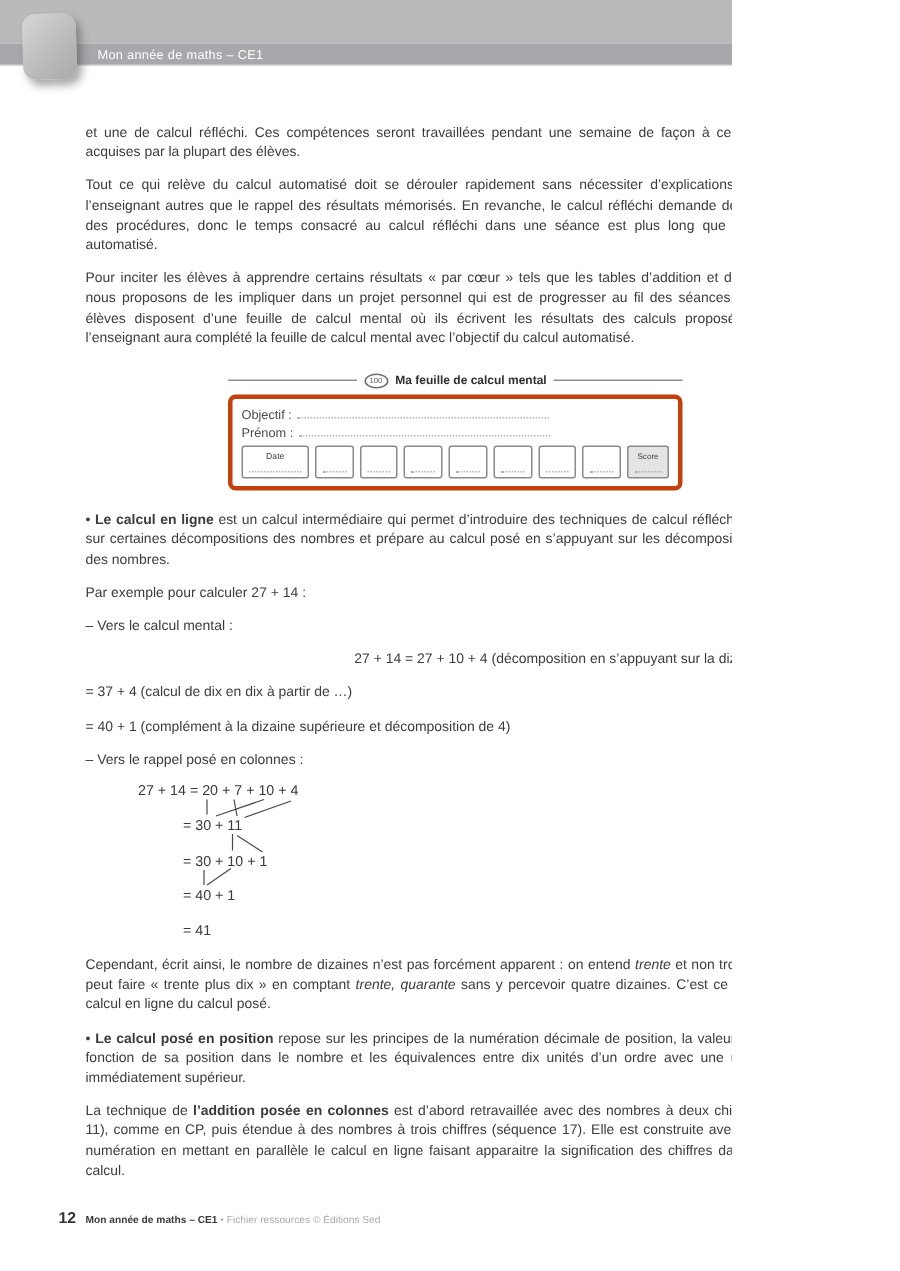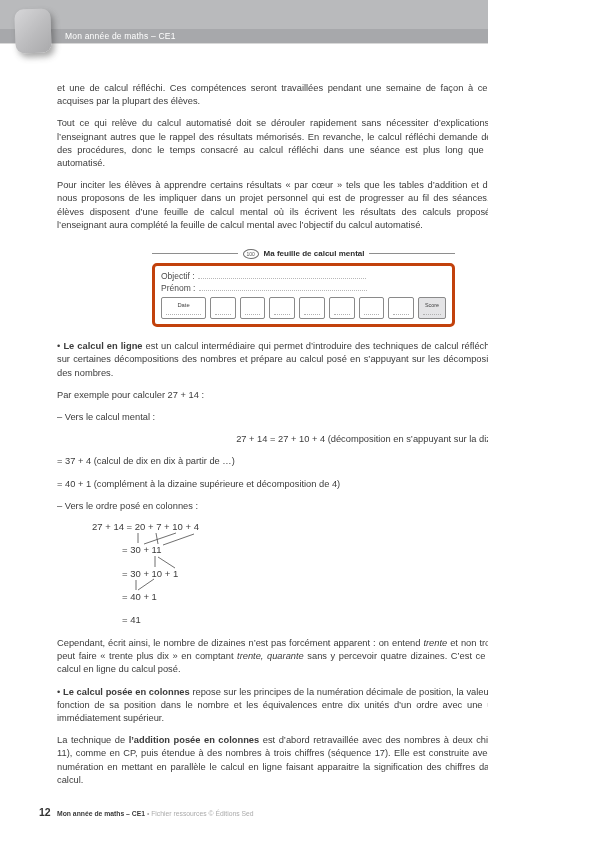--- a/index.html
+++ b/index.html
@@ -130,41 +130,41 @@
 
     <p><span>•</span> <span class="b">Le calcul en ligne</span><span> est un calcul intermédiaire qui permet d’introduire des techniques de calcul réfléchi en s’appuyant sur certaines décompositions des nombres et prépare au calcul posé en s’appuyant sur les décompositions décimales des nombres.</span></p>
 
     <p class="eq-intro">Par exemple pour calculer 27 + 14 :</p>
 
     <p class="dash-line">– Vers le calcul mental :</p>
     <p class="eq1">27 + 14 = 27 + 10 + 4 (décomposition en s’appuyant sur la dizaine inférieure)</p>
     <p class="eq2">= 37 + 4 (calcul de dix en dix à partir de …)</p>
     <p class="eq2">= 40 + 1 (complément à la dizaine supérieure et décomposition de 4)</p>
 
-    <p class="dash-line">– Vers le ordre posé en colonnes :</p>
+    <p class="dash-line">– Vers le rappel posé en colonnes :</p>
 
     <svg class="tree" width="240" height="106" viewBox="0 0 240 106">
       <text x="0" y="8">27 + 14 = 20 + 7 + 10 + 4</text>
       <line x1="46" y1="11" x2="46" y2="21"></line>
       <line x1="84" y1="11" x2="52" y2="22"></line>
       <line x1="64" y1="11" x2="66" y2="22"></line>
       <line x1="102" y1="12" x2="71" y2="23"></line>
       <text x="30" y="31">= 30 + 11</text>
       <line x1="63" y1="34" x2="63" y2="45"></line>
       <line x1="66" y1="35" x2="83" y2="46"></line>
       <text x="30" y="55">= 30 + 10 + 1</text>
       <line x1="44" y1="58" x2="44" y2="68"></line>
       <line x1="62" y1="57" x2="46" y2="68"></line>
       <text x="30" y="78">= 40 + 1</text>
       <text x="30" y="101">= 41</text>
     </svg>
 
     <p><span>Cependant, écrit ainsi, le nombre de dizaines n’est pas forcément apparent : on entend </span><span class="i">trente</span><span> et non trois dizaines ; on peut faire « trente plus dix » en comptant </span><span class="i">trente, quarante</span><span> sans y percevoir quatre dizaines. C’est ce qui distingue le calcul en ligne du calcul posé.</span></p>
 
-    <p><span>•</span> <span class="b">Le calcul posée en colonnes</span><span> repose sur les principes de la numération décimale de position, la valeur d’un chiffre en fonction de sa position dans le nombre et les équivalences entre dix unités d’un ordre avec une unité de l’ordre immédiatement supérieur.</span></p>
+    <p><span>•</span> <span class="b">Le calcul posé en position</span><span> repose sur les principes de la numération décimale de position, la valeur d’un chiffre en fonction de sa position dans le nombre et les équivalences entre dix unités d’un ordre avec une unité de l’ordre immédiatement supérieur.</span></p>
 
     <p><span>La technique de </span><span class="b">l’addition posée en colonnes</span><span> est d’abord retravaillée avec des nombres à deux chiffres (séquence 11), comme en CP, puis étendue à des nombres à trois chiffres (séquence 17). Elle est construite avec le matériel de numération en mettant en parallèle le calcul en ligne faisant apparaitre la signification des chiffres dans un arbre de calcul.</span></p>
 
   </div>
 
   <div class="footer">
     <span class="pg-num">12</span>
     <span class="ft-text"><span class="ft-book">Mon année de maths – CE1</span><span class="ft-rest"> • Fichier ressources © Éditions Sed</span></span>
   </div>
 

